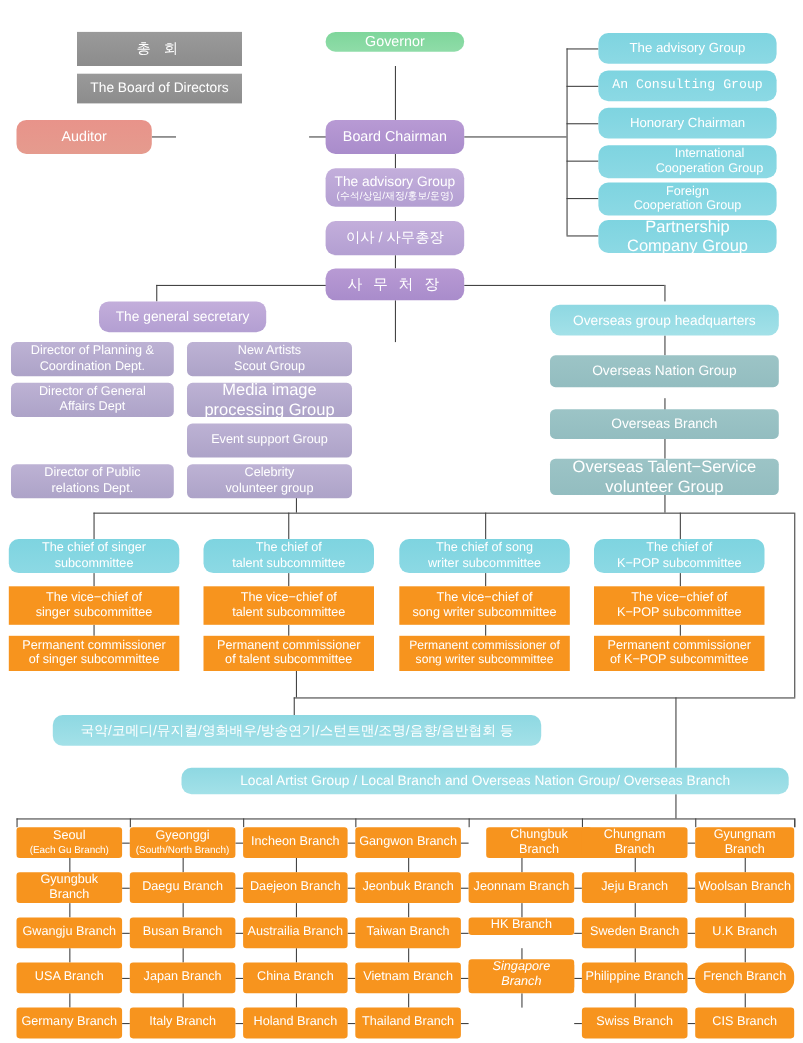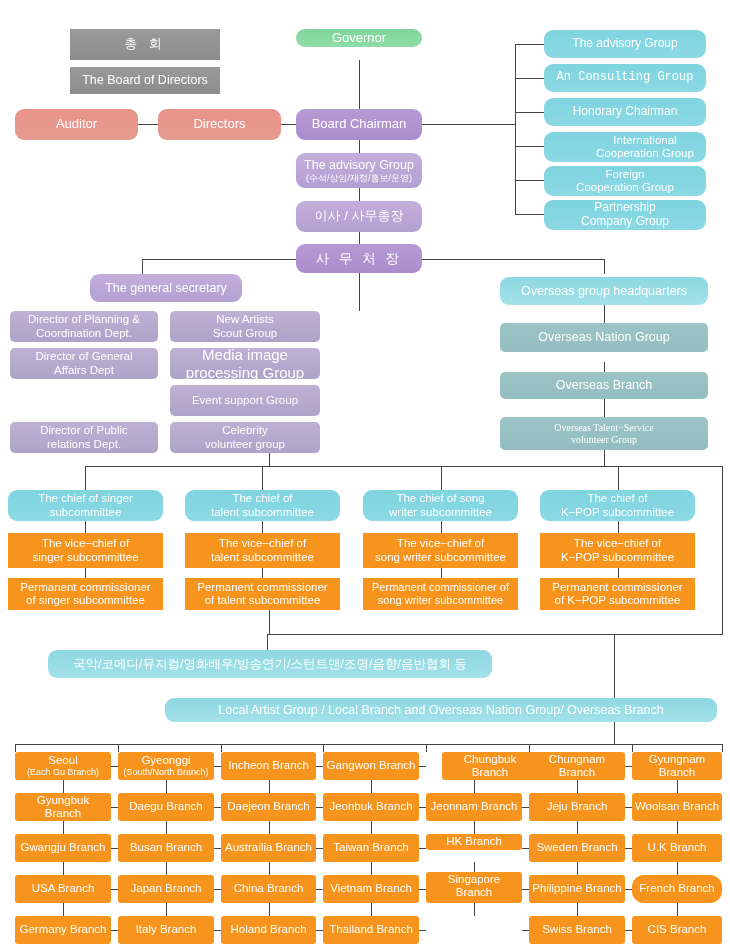--- a/index.html
+++ b/index.html
@@ -85,21 +85,20 @@
   <div class="ln lnv" style="left:267px;top:634px;height:16px;"></div>
   <div class="ln lnv" style="left:614px;top:634px;height:64px;"></div>
   <div class="ln lnv" style="left:614px;top:722px;height:22px;"></div>
 
   <div class="box c-gray" style="left:70px;top:29px;width:150px;height:31px;font-size:13px;letter-spacing:4px;">총   회</div>
 
   <div class="box c-gray" style="left:70px;top:67px;width:150px;height:27px;font-size:12.5px;">The Board of Directors</div>
 
   <div class="box c-salmon" style="left:15px;top:109px;width:123px;height:31px;font-size:13px;">Auditor</div>
 
-  <div class="box c-salmon" style="left:158px;top:109px;width:123px;height:31px;font-size:13px;">Directors</div>
 
   <div class="box c-green" style="left:296px;top:29px;width:126px;height:18px;font-size:13px;">Governor</div>
 
   <div class="box c-purple" style="left:296px;top:109px;width:126px;height:31px;font-size:13px;">Board Chairman</div>
 
   <div class="box c-purple2" style="left:296px;top:153px;width:126px;height:35px;font-size:12.5px;flex-direction:column;gap:0;">
     <span>The advisory Group</span>
     <span class="sub">(수석/상임/재정/홍보/운영)</span>
   </div>
 
@@ -117,21 +116,21 @@
     <span>Honorary Chairman</span>
   </div>
   <div class="box c-cyan" style="left:544px;top:132px;width:162px;height:30px;font-size:11.5px;flex-direction:column;padding-left:42px;">
     <span>International</span>
     <span>Cooperation Group</span>
   </div>
   <div class="box c-cyan" style="left:544px;top:166px;width:162px;height:30px;font-size:11.5px;flex-direction:column;">
     <span>Foreign</span>
     <span>Cooperation Group</span>
   </div>
-  <div class="box c-cyan" style="left:544px;top:200px;width:162px;height:30px;font-size:12px;flex-direction:column;">
+  <div class="box c-cyan" style="left:544px;top:200px;width:162px;height:30px;font-size:15px;flex-direction:column;">
     <span>Partnership</span>
     <span>Company Group</span>
   </div>
 
   <div class="box c-purple2" style="left:90px;top:274px;width:152px;height:28px;font-size:12.5px;">The general secretary</div>
 
   <div class="box c-lav" style="left:10px;top:311px;width:148px;height:31px;font-size:11.5px;flex-direction:column;border-radius:5px;">
     <span>Director of Planning &amp;</span>
     <span>Coordination Dept.</span>
   </div>
@@ -156,21 +155,21 @@
     <span>Event support Group</span>
   </div>
   <div class="box c-lav" style="left:170px;top:422px;width:150px;height:31px;font-size:11.5px;flex-direction:column;border-radius:5px;">
     <span>Celebrity</span>
     <span>volunteer group</span>
   </div>
 
   <div class="box c-cyan2" style="left:500px;top:277px;width:208px;height:28px;font-size:12.5px;">Overseas group headquarters</div>
   <div class="box c-teal" style="left:500px;top:323px;width:208px;height:29px;font-size:12.5px;border-radius:5px;">Overseas Nation Group</div>
   <div class="box c-teal" style="left:500px;top:372px;width:208px;height:27px;font-size:12.5px;border-radius:5px;">Overseas Branch</div>
-  <div class="box c-teal" style="left:500px;top:417px;width:208px;height:33px;font-size:10px;flex-direction:column;border-radius:5px;font-family:Liberation Serif, serif;">
+  <div class="box c-teal" style="left:500px;top:417px;width:208px;height:33px;font-size:15px;flex-direction:column;border-radius:5px;">
     <span>Overseas Talent−Service</span>
     <span>volunteer Group</span>
   </div>
 
   <div class="box c-cyan" style="left:8px;top:490px;width:155px;height:31px;font-size:11.5px;flex-direction:column;">
     <span>The chief of singer</span>
     <span>subcommittee</span>
   </div>
   <div class="box c-orange" style="left:8px;top:533px;width:155px;height:35px;font-size:11.5px;flex-direction:column;">
     <span>The vice−chief of</span>
@@ -382,21 +381,21 @@
       </div>
       <div class="ln lnh" style="left: 214px; top: 930px; width: 7px;"></div>
       <div class="box c-orange-r" style="left: 221px; top: 916px; width: 95px; height: 28px; font-size: 11.5px; flex-direction: column;">
         <span>Holand Branch</span>
       </div>
       <div class="ln lnh" style="left: 316px; top: 930px; width: 7px;"></div>
       <div class="box c-orange-r" style="left: 323px; top: 916px; width: 96px; height: 28px; font-size: 11.5px; flex-direction: column;">
         <span>Thailand Branch</span>
       </div>
       <div class="ln lnh" style="left: 419px; top: 930px; width: 7px;"></div>
-      <div class="box c-orange-r" style="left: 426px; top: 872px; width: 96px; height: 28px; font-size: 11.5px; flex-direction: column;">
+      <div class="box c-orange-r" style="left: 426px; top: 872px; width: 96px; height: 28px; font-size: 11.5px; flex-direction: column; font-style: italic;">
         <span>Singapore Branch</span>
       </div>
       <div class="ln lnh" style="left: 522px; top: 930px; width: 7px;"></div>
       <div class="box c-orange-r" style="left: 529px; top: 916px; width: 96px; height: 28px; font-size: 11.5px; flex-direction: column;">
         <span>Swiss Branch</span>
       </div>
       <div class="ln lnh" style="left: 625px; top: 930px; width: 7px;"></div>
       <div class="box c-orange-r" style="left: 632px; top: 916px; width: 90px; height: 28px; font-size: 11.5px; flex-direction: column;">
         <span>CIS Branch</span>
       </div>

